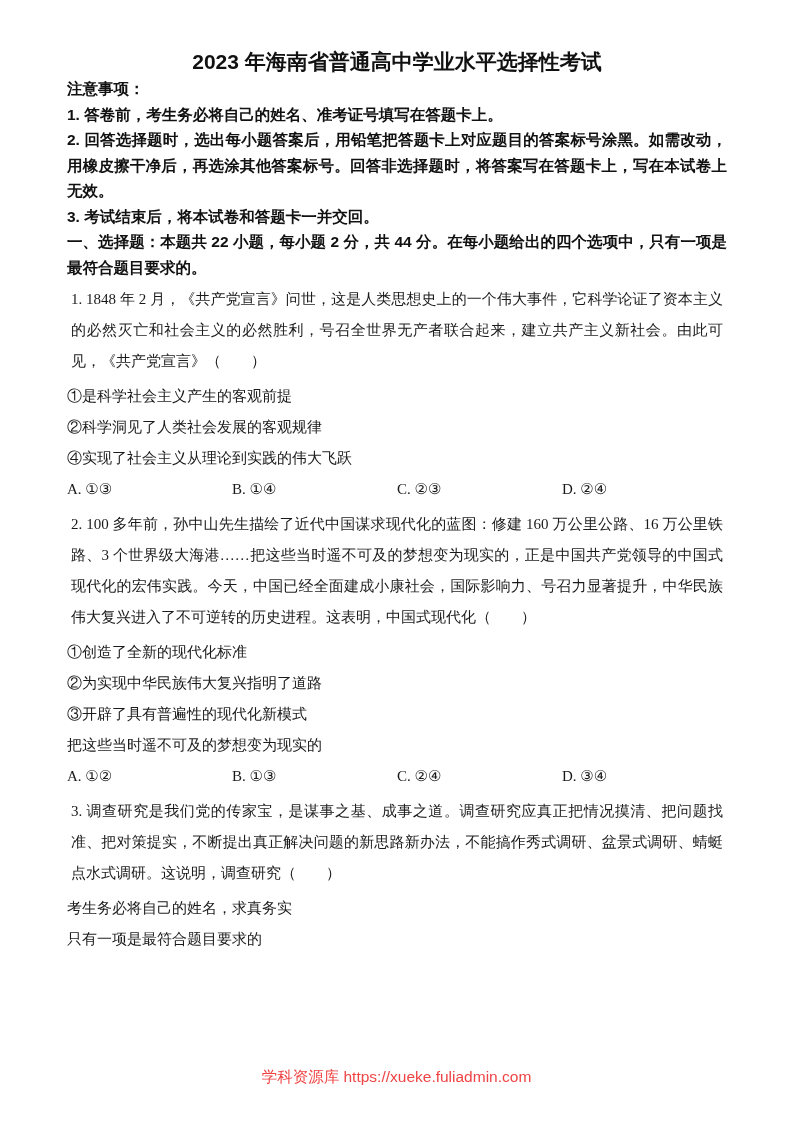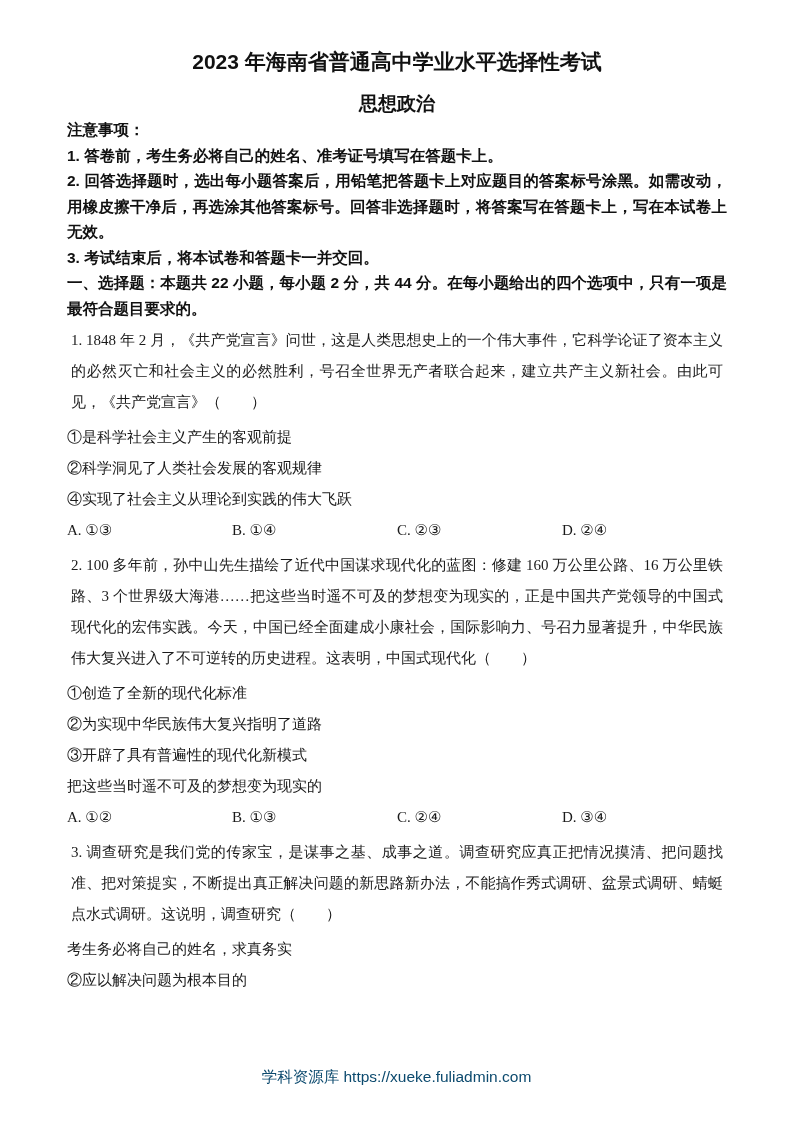--- a/index.html
+++ b/index.html
@@ -76,31 +76,30 @@
   }
   .footer {
     position: absolute;
     top: 1066px;
     left: 0;
     width: 100%;
     text-align: center;
     font-family: "Liberation Sans", "DejaVu Sans", sans-serif;
     font-size: 15.5px;
     line-height: 22px;
-    color: #0c4a6e;
+    color: #ef4444;
   }
 </style>
 </head>
 <body>
 
 <div class="page">
   <div class="content">
 
     <h1 class="title">2023 年海南省普通高中学业水平选择性考试</h1>
-    <h2 class="subject">思想政治</h2>
 
     <div class="notice">
       <p>注意事项：</p>
       <p>1. 答卷前，考生务必将自己的姓名、准考证号填写在答题卡上。</p>
       <p>2. 回答选择题时，选出每小题答案后，用铅笔把答题卡上对应题目的答案标号涂黑。如需改动，用橡皮擦干净后，再选涂其他答案标号。回答非选择题时，将答案写在答题卡上，写在本试卷上无效。</p>
       <p>3. 考试结束后，将本试卷和答题卡一并交回。</p>
       <p>一、选择题：本题共 22 小题，每小题 2 分，共 44 分。在每小题给出的四个选项中，只有一项是最符合题目要求的。</p>
     </div>
 
     <div class="questions">
@@ -128,21 +127,21 @@
           <span class="opt">A. ①②</span>
           <span class="opt">B. ①③</span>
           <span class="opt">C. ②④</span>
           <span class="opt">D. ③④</span>
         </div>
       </div>
 
       <div class="qblock">
         <p class="stem">3. 调查研究是我们党的传家宝，是谋事之基、成事之道。调查研究应真正把情况摸清、把问题找准、把对策提实，不断提出真正解决问题的新思路新办法，不能搞作秀式调研、盆景式调研、蜻蜓点水式调研。这说明，调查研究（　　）</p>
         <div class="qitem">考生务必将自己的姓名，求真务实</div>
-        <div class="qitem">②应以解决问题为根本目的</div>
+        <div class="qitem">只有一项是最符合题目要求的</div>
       </div>
 
     </div>
   </div>
 
   <div class="footer">
     <span>学科资源库 https://xueke.fuliadmin.com</span>
   </div>
 </div>
 

